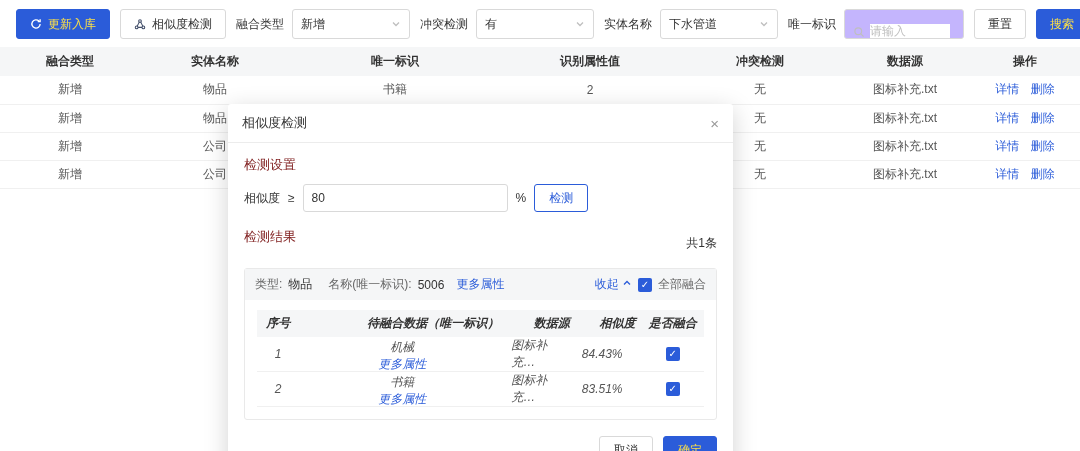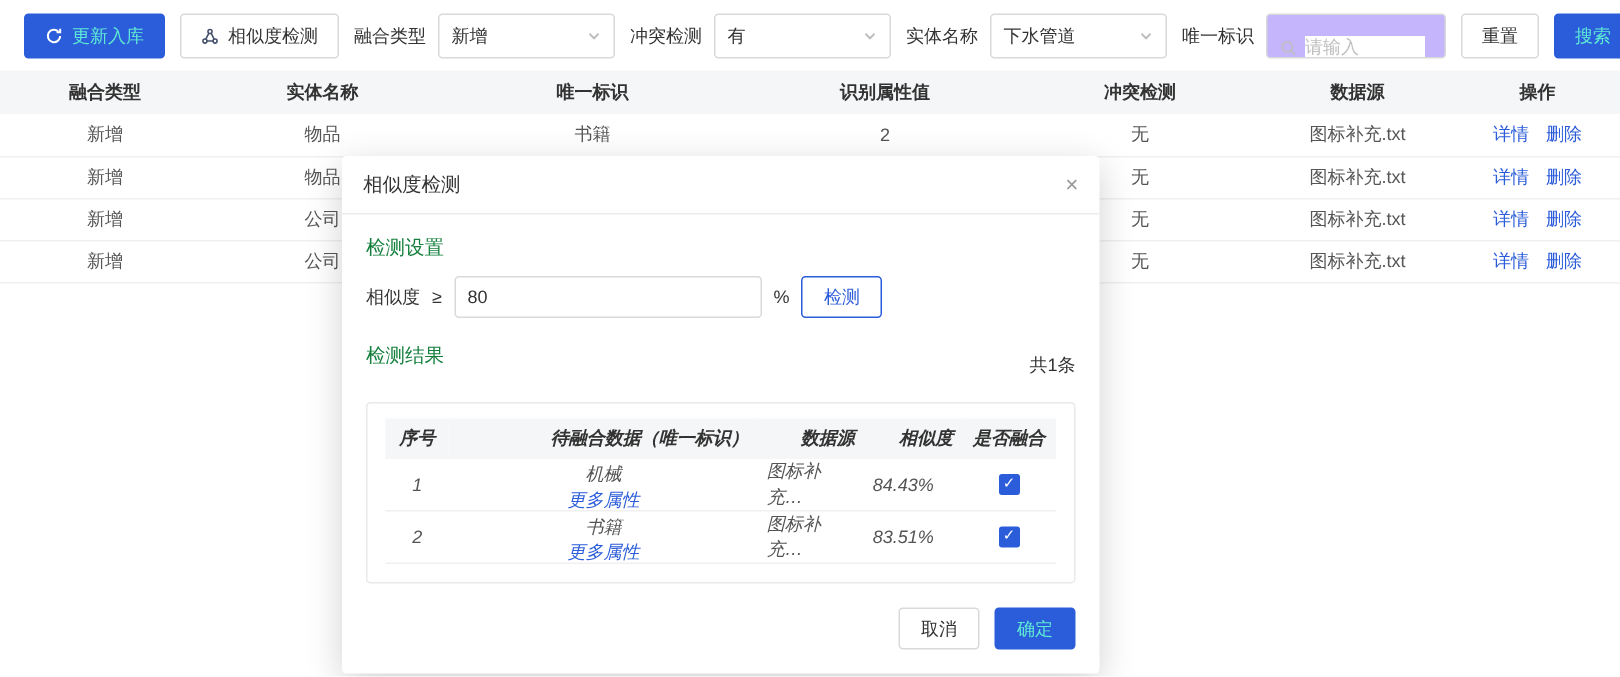--- a/index.html
+++ b/index.html
@@ -11,21 +11,21 @@
   }
   :root { --primary:#2b5cd9; --link:#2b5cd9; --border:#d9d9d9; --row-border:#f0f0f0; --head-bg:#f5f6f7; }
 
   
   .toolbar { display:flex; align-items:center; padding:9px 16px 8px; gap:10px; white-space:nowrap; }
   .btn {
     height:30px; padding:0 13px; border-radius:3px; border:1px solid var(--border);
     background:#fff; font-size:12px; color:#333; display:inline-flex; align-items:center;
     gap:6px; cursor:pointer; font-family:inherit;
   }
-  .btn-primary { background:var(--primary); border-color:var(--primary); color:#5eead4;text-align:right; }
+  .btn-primary { background:var(--primary); border-color:var(--primary); color:#fde047;text-align:right; }
   .btn-ghost { border-color:var(--primary); color:var(--primary); }
   .filter { display:flex; align-items:center; gap:8px; }
   .filter-label { color:#333; }
   .select {
     width:118px; height:30px; border:1px solid var(--border); border-radius:3px; background:#fff;
     display:inline-flex; align-items:center; justify-content:space-between; padding:0 8px;
     color:#333; cursor:pointer;
   }
   .search-box {
     width:120px; height:30px; border:1px solid var(--border); border-radius:3px; background:#c4b5fd;
@@ -46,21 +46,21 @@
   .modal {
     position:absolute; left:228px; top:104px; width:505px; background:#fff; border-radius:3px;
     box-shadow:0 6px 24px rgba(0,0,0,.18); z-index:10;
   }
   .modal-header {
     display:flex; align-items:center; justify-content:space-between;
     padding:10px 14px; border-bottom:1px solid #ececec; font-size:13px; color:#333;
   }
   .close { color:#999; font-size:15px; cursor:pointer; line-height:1; }
   .modal-body { padding:13px 16px 0; }
-  .section-heading { font-size:13px; color:#15803d; margin-bottom:10px; }
+  .section-heading { font-size:13px; color:#7f1d1d; margin-bottom:10px; }
   .threshold-row { display:flex; align-items:center; gap:8px; margin-bottom:16px; }
   .threshold-input {
     width:205px; height:28px; border:1px solid var(--border); border-radius:3px;
     padding:0 8px; font-size:12px; font-family:inherit; color:#333; outline:none;
   }
   .btn-sm { height:28px; padding:0 14px;font-family:Liberation Mono, monospace; }
   .results-row { display:flex; align-items:center; justify-content:space-between; margin-bottom:10px; }
 
   .group-card { border:1px solid #e9e9e9; border-radius:3px; }
   .group-header {
@@ -252,20 +252,37 @@
       <span>%</span>
       <button class="btn btn-ghost btn-sm">检测</button>
     </div>
 
     <div class="results-row">
       <span class="section-heading" style="margin-bottom:12px">检测结果</span>
       <span>共1条</span>
     </div>
 
     <div class="group-card">
+      <div class="group-header">
+        <span>类型:</span>
+        <span class="val">物品</span>
+        <span style="margin-left:10px">名称(唯一标识):</span>
+        <span class="val">5006</span>
+        <a class="link" style="margin-left:6px">更多属性</a>
+        <a class="link push-right">
+          <span>收起</span>
+          <span class="caret-up">
+            <svg width="10" height="10" viewBox="0 0 10 10">
+                <path d="M2 6.5 5 3.5 8 6.5" stroke="#2b5cd9" stroke-width="1.3" fill="none"></path>
+              </svg>
+          </span>
+        </a>
+        <span class="checkbox"></span>
+        <span>全部融合</span>
+      </div>
 
       <div class="inner-wrap">
         <table class="inner">
           <colgroup>
             <col style="width:42px">
               <col style="width:204px">
               <col style="width:70px">
               <col style="width:65px">
               <col style="width:62px">
           </colgroup>

